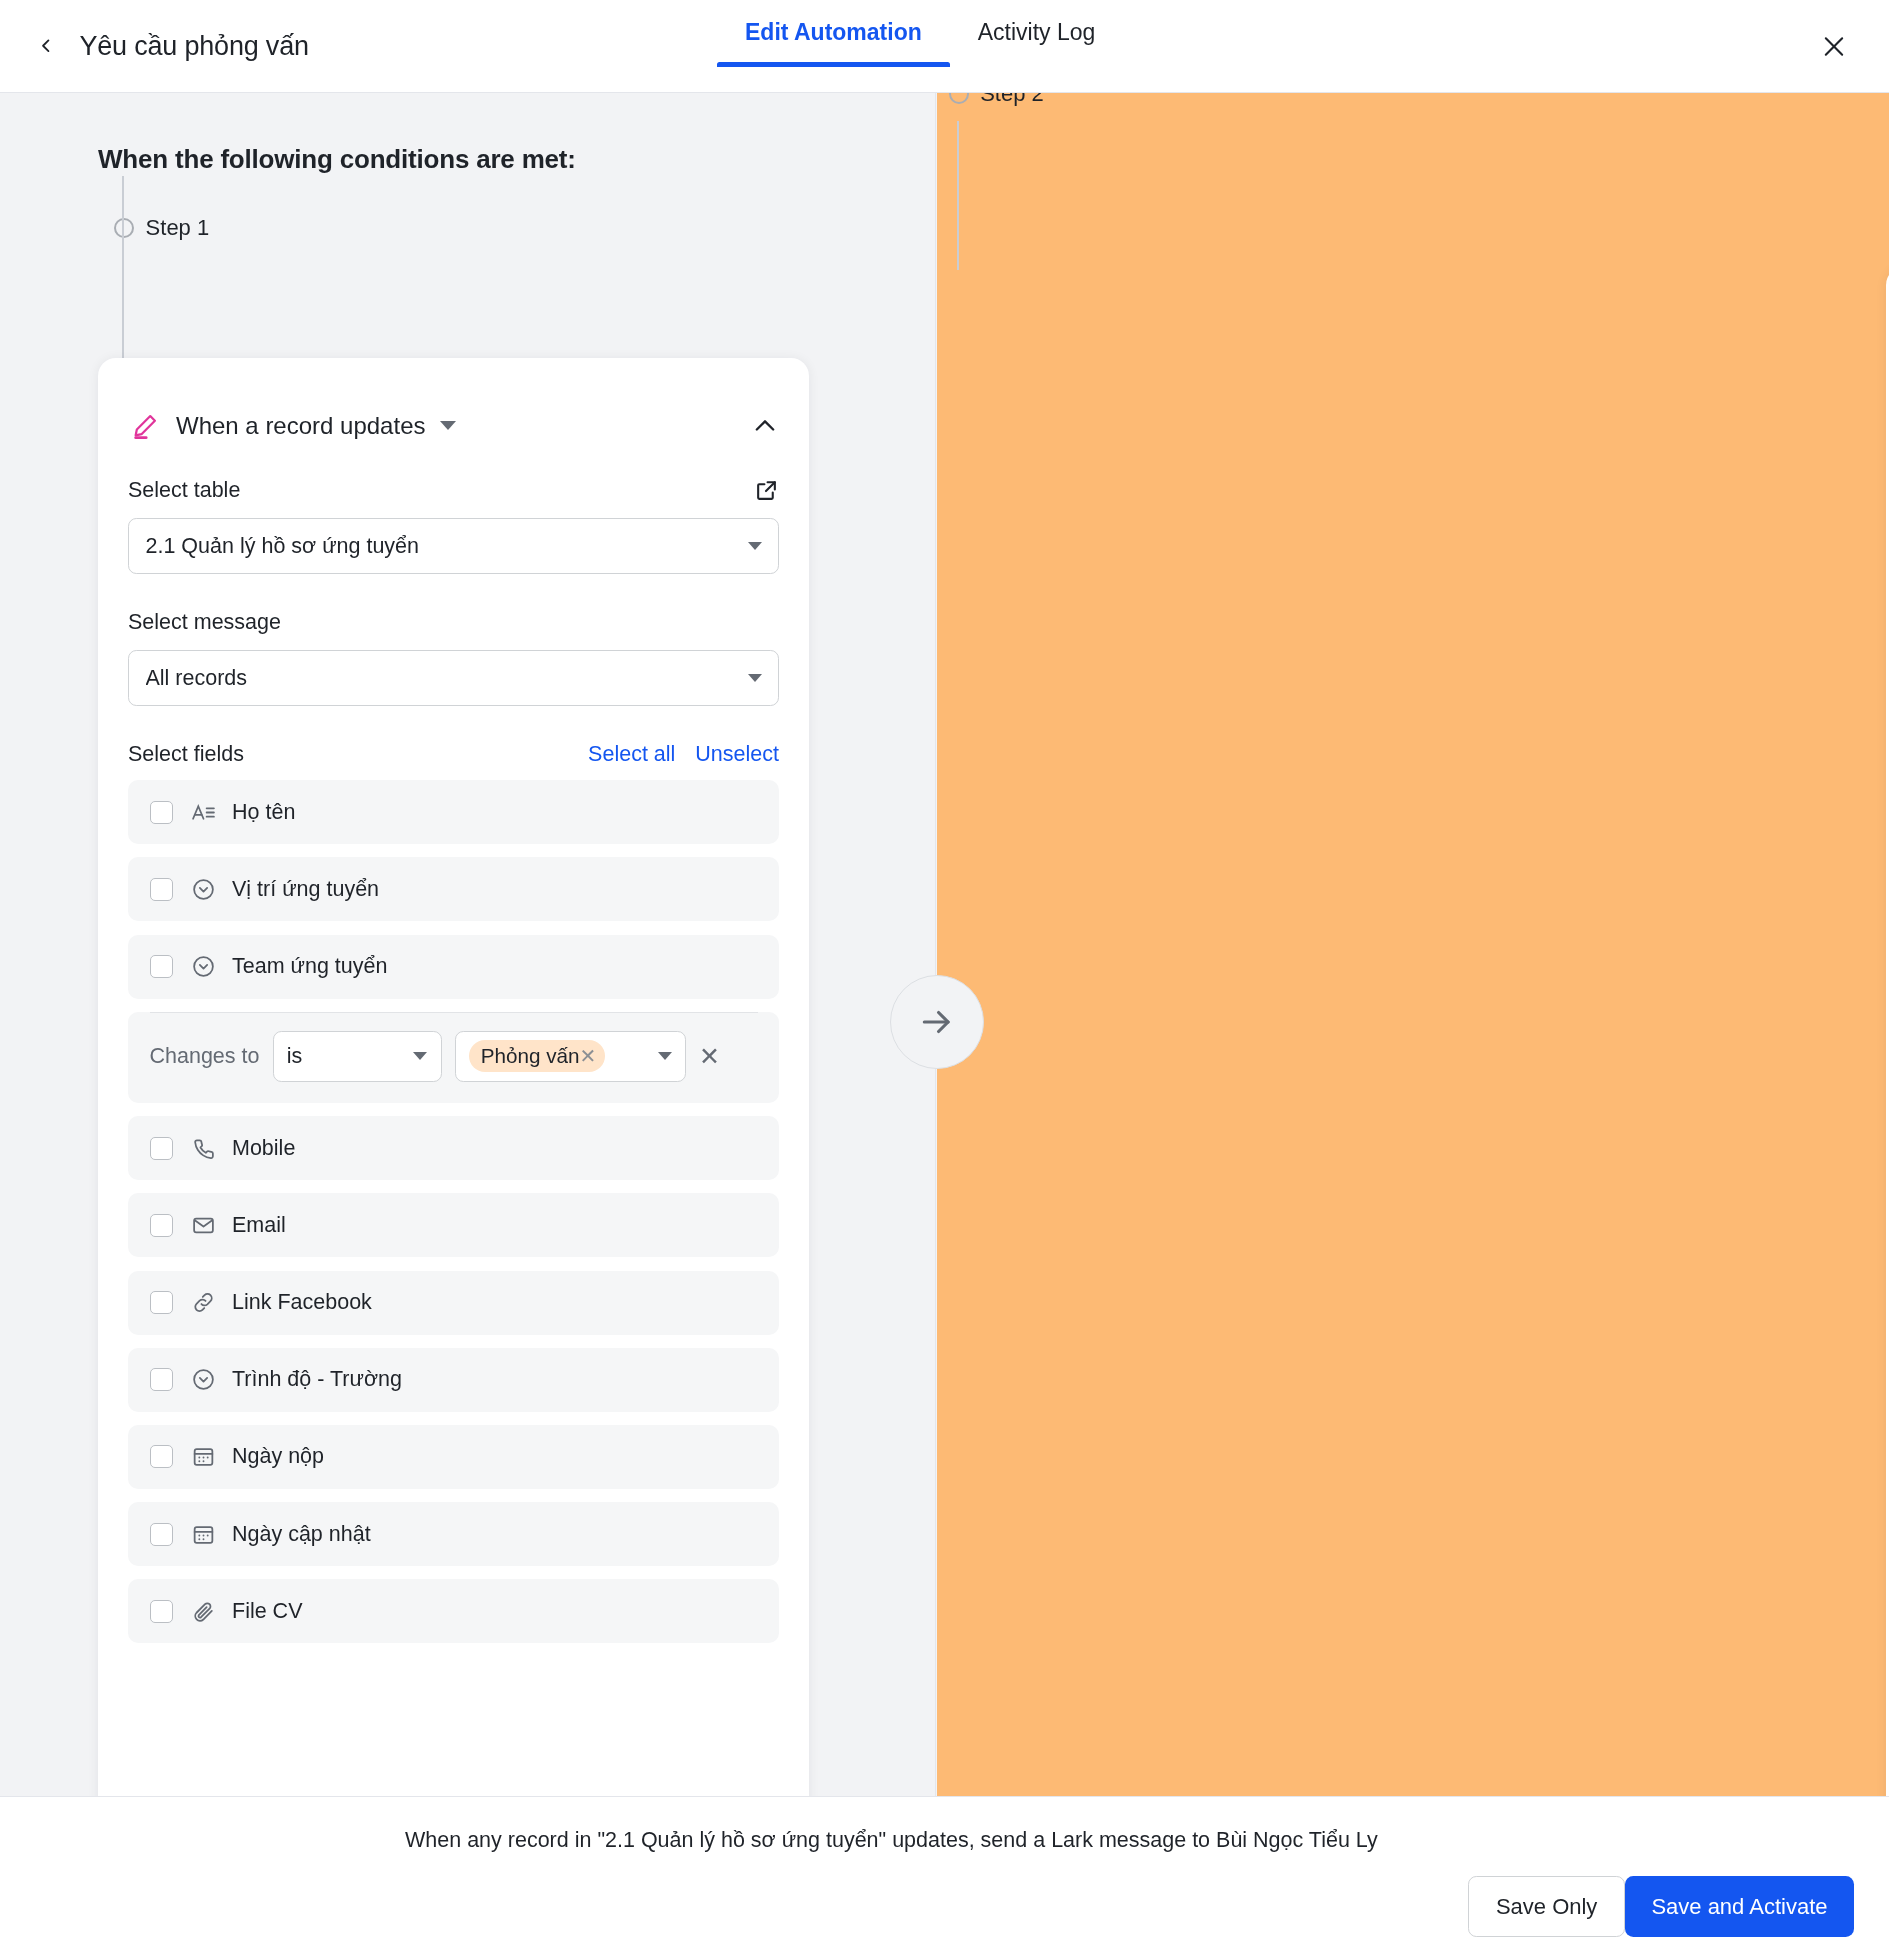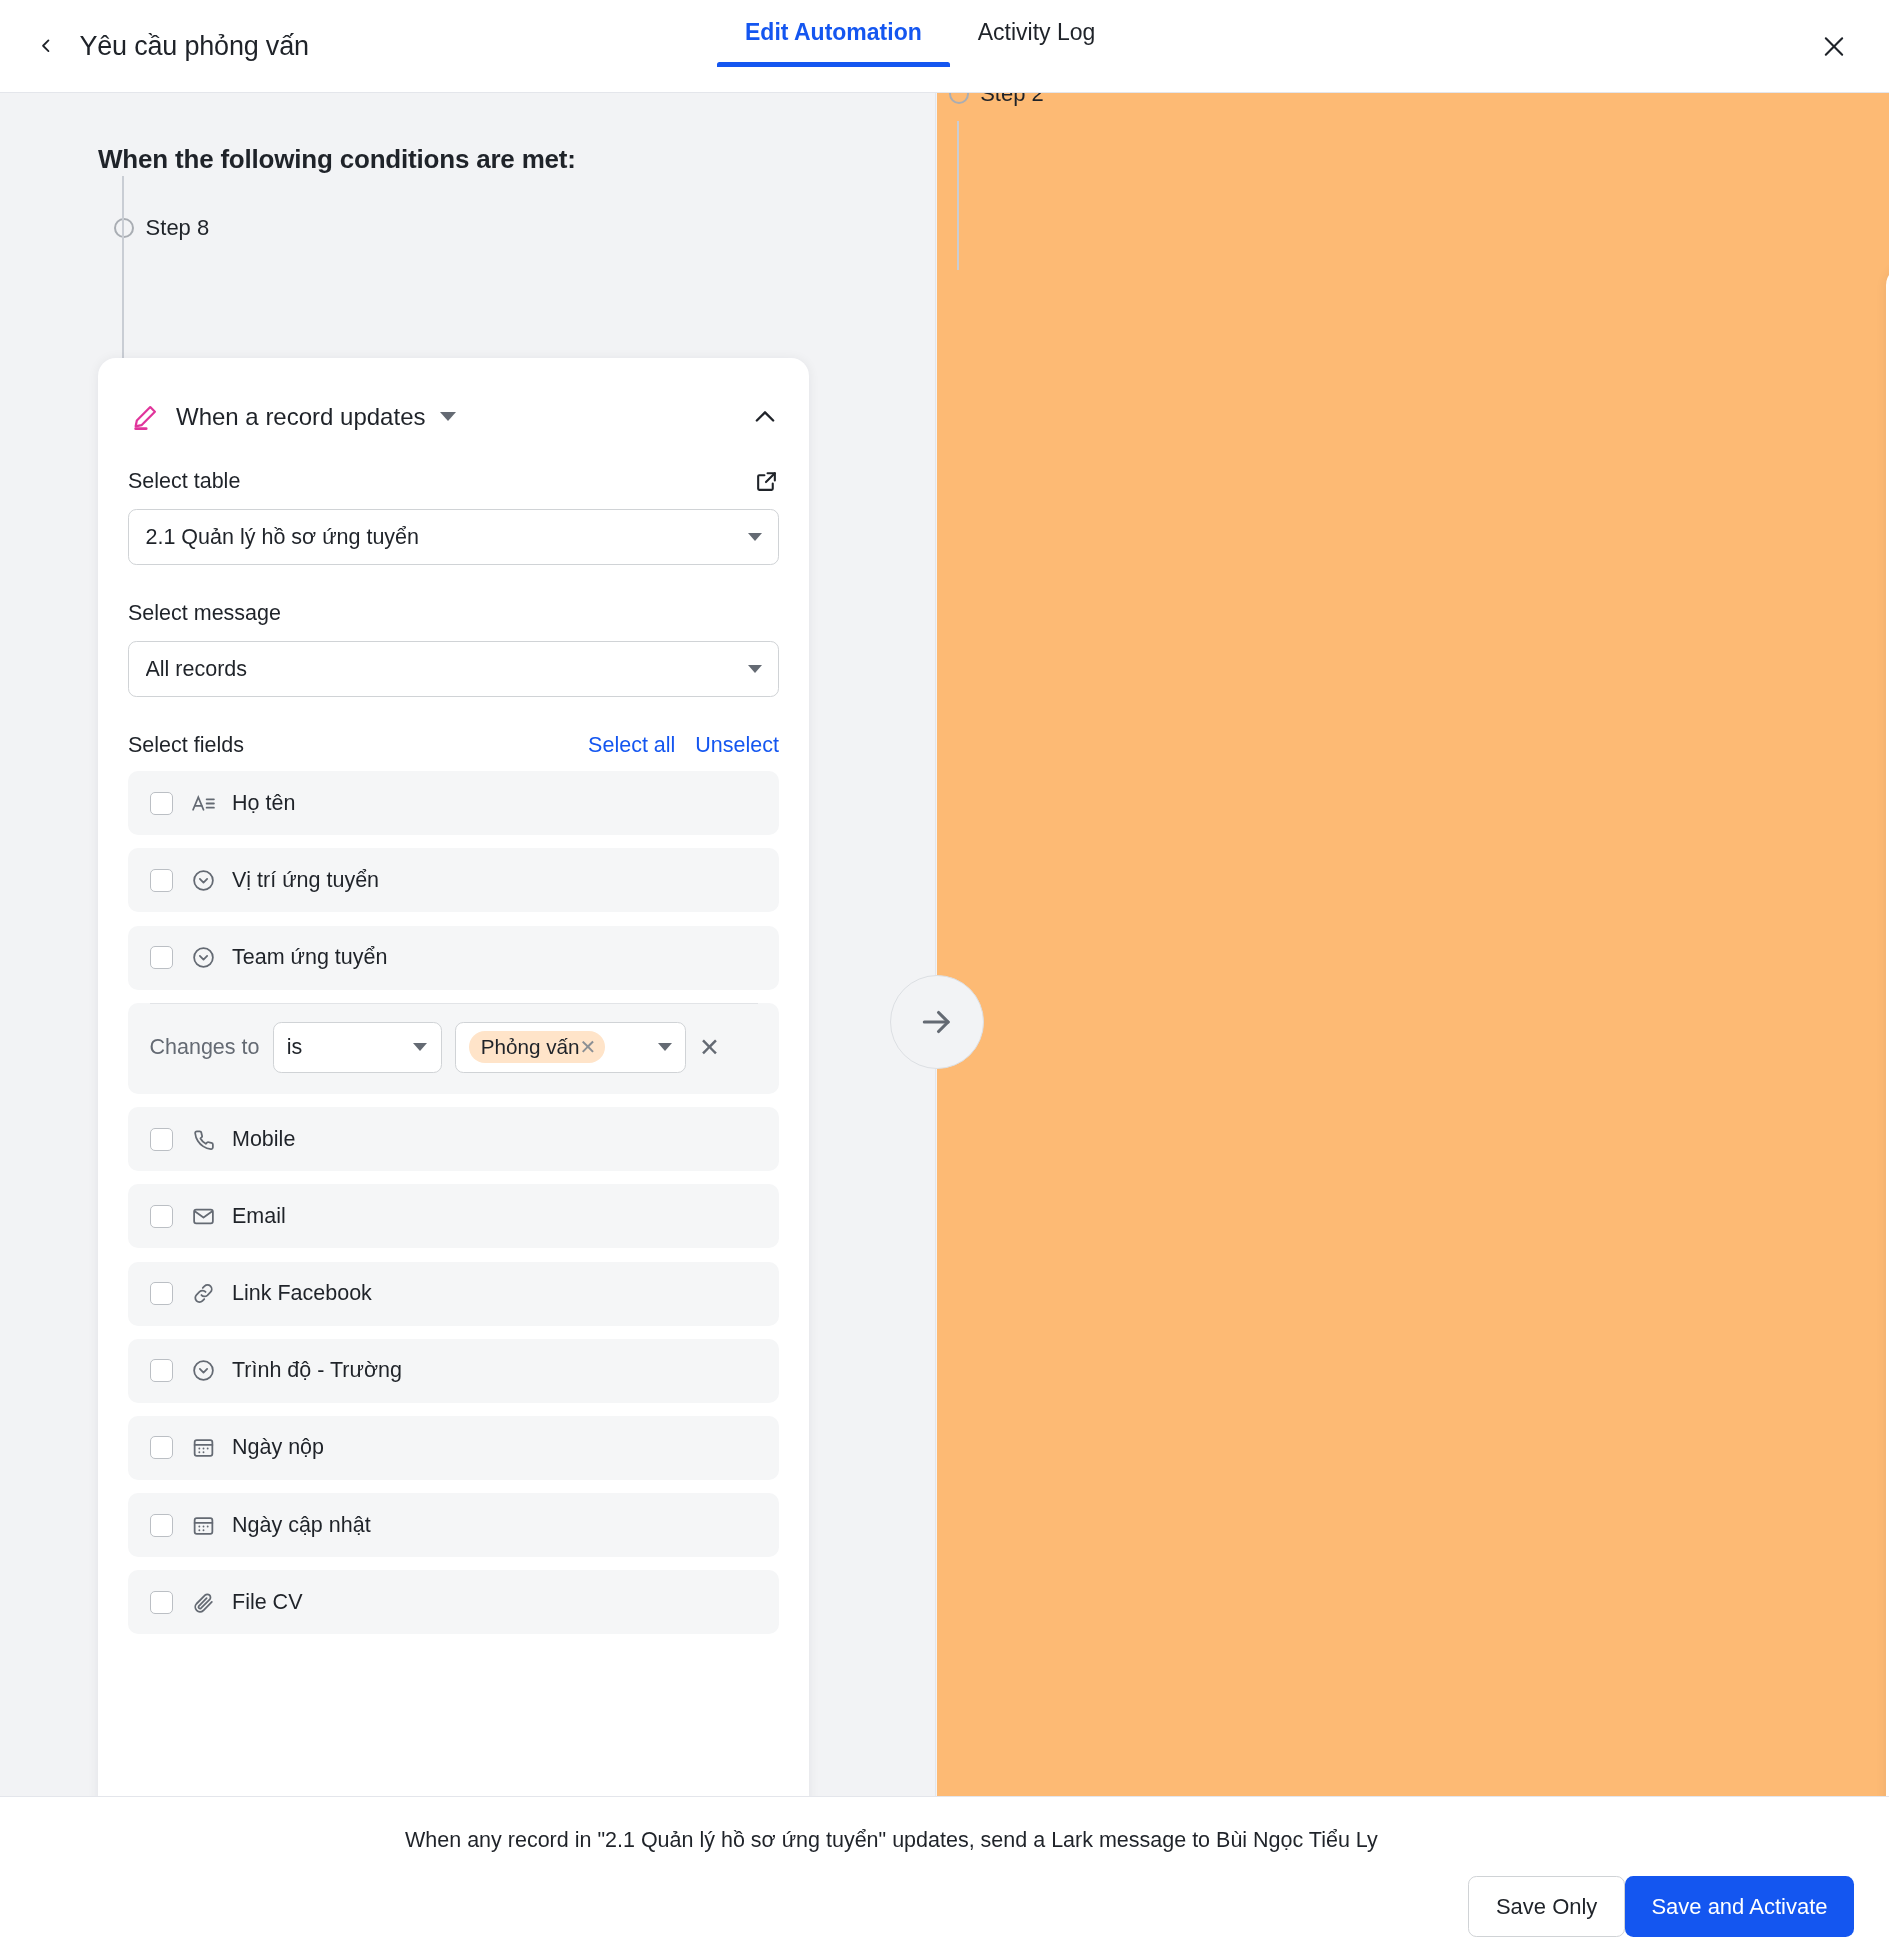--- a/index.html
+++ b/index.html
@@ -73,21 +73,21 @@
 
   .connector-line {
     position: absolute; width: 1.7px; background: #c9cdd4;
   }
 
   
   .card {
     background: #fff; border-radius: 18px; box-shadow: 0 1.7px 11.6px rgba(31,35,41,0.07);
     position: absolute;
   }
-  .card-left { left: 98px; top: 265px; width: 711px; height: 1480px; padding: 4px 30px; }
+  .card-left { left: 98px; top: 265px; width: 711px; height: 1480px; padding: 13px 30px; }
   .card-right { left: 949px; top: 174px; width: 836px; height: 1580px; padding: 0 31px; }
 
   .card-header { display: flex; align-items: center; padding-top: 38px; }
   .card-header .trigger-icon { width: 33px; height: 33px; display:flex; align-items:center; justify-content:center; }
   .card-header .trigger-title { font-size: 24px; color: #1f2329; font-weight: 500; margin-left: 15px; }
   .caret-down-small {
     width: 0; height: 0; border-left: 8.3px solid transparent; border-right: 8.3px solid transparent;
     border-top: 9px solid #646a73; margin-left: 15px; cursor: pointer;
   }
   .card-header .spacer { flex: 1; }
@@ -202,21 +202,21 @@
     </div>
   </div>
 
   <div class="body-area">
 
     <div class="col-left">
       <div class="section-heading">When the following conditions are met:</div>
 
       <div class="step-label-row">
         <div class="step-dot"></div>
-        <div class="step-text">Step 8</div>
+        <div class="step-text">Step 1</div>
       </div>
       <div class="connector-line" style="left:122px; top:83px; height:186px;"></div>
 
       <div class="card card-left">
         <div class="card-header">
           <span class="trigger-icon">
             <svg viewBox="0 0 24 24" fill="none" stroke="#e0359b" stroke-width="1.9" stroke-linecap="round" stroke-linejoin="round" width="28" height="28">
                 <path d="M16.5 3.5l4 4L9 19l-5 1 1-5z"></path>
                 <line x1="4" y1="22" x2="13" y2="22" stroke-width="2.4"></line>
               </svg>

